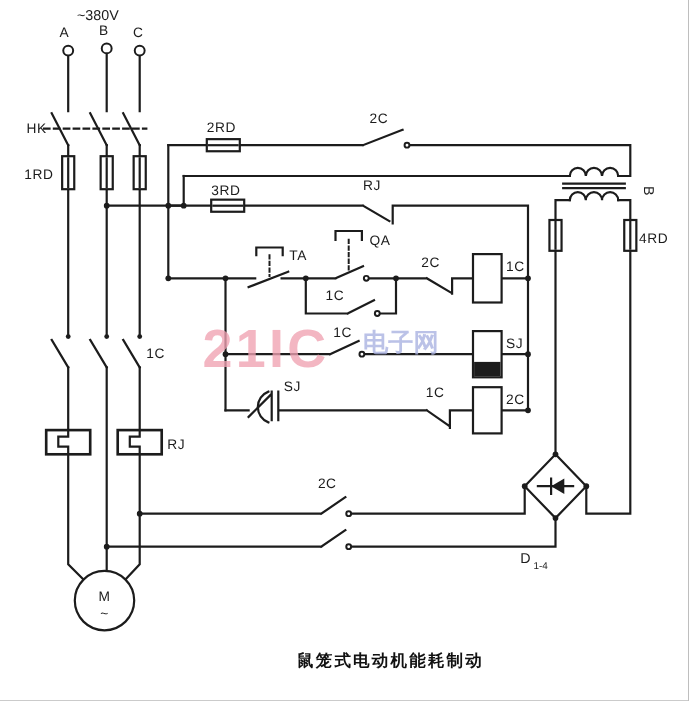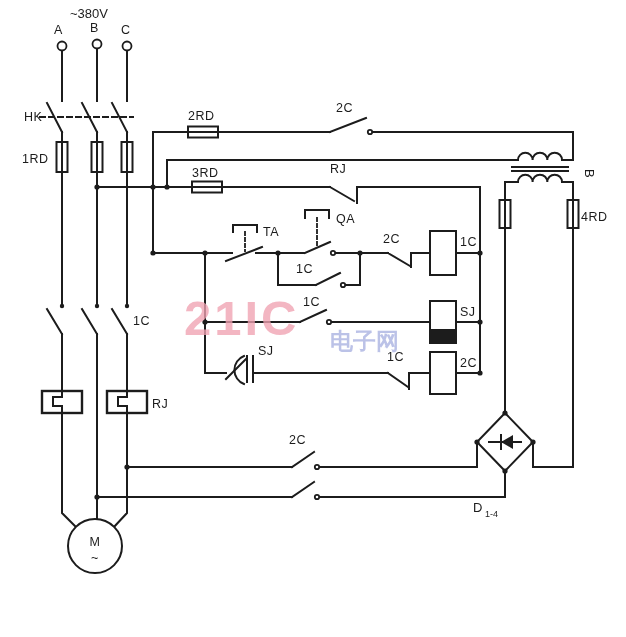--- a/index.html
+++ b/index.html
@@ -17,21 +17,21 @@
   .dot{fill:var(--line);stroke:none;}
   .oc{fill:var(--background);stroke:var(--line);stroke-width:1.8;}
   .box{fill:var(--background);stroke:var(--line);stroke-width:2;}
   .lab{font:12.5px "Liberation Sans",sans-serif;fill:var(--line);letter-spacing:.5px;}
   .lab-s{font:9px "Liberation Sans",sans-serif;fill:var(--line);}
   .lab-b{font:13px "Liberation Sans",sans-serif;fill:var(--line);}
   #watermark{position:absolute;left:0;top:0;width:100%;height:100%;pointer-events:none;opacity:.78;border-radius:28px;}
   #wm-brand{position:absolute;left:184px;top:290px;font-size:49px;font-weight:bold;
             color:var(--watermark-pink);letter-spacing:3px;font-family:"Liberation Sans",sans-serif;}
   #wm-cn{position:absolute;left:330px;top:296px;font-size:23px;font-weight:bold;color:var(--watermark-blue);
-         font-family:"Liberation Sans",sans-serif;margin-top:30px;}
+         font-family:"Liberation Sans",sans-serif;}
   #wm-suffix{position:absolute;left:300px;top:312px;font-size:31px;font-style:italic;font-weight:bold;
          color:var(--watermark-purple);font-family:"Liberation Serif",serif;}
   #caption{position:absolute;left:205px;top:591px;width:300px;text-align:center;
            font-size:15px;font-weight:bold;letter-spacing:2px;color:#111;}
 </style>
 </head>
 <body>
 
 <div id="stage">
 <svg width="626" height="637" viewBox="0 0 626 637">
@@ -201,13 +201,14 @@
     <text class="lab-b" x="473" y="512">D</text>
     <text class="lab-s" x="485" y="517">1-4</text>
   </g>
 </svg>
 
 <div id="watermark">
   <div id="wm-brand">21IC</div>
   <div id="wm-cn">电子网</div>
 </div>
 
+<div id="caption">鼠笼式电动机能耗制动</div>
 </div>
 
 </body></html>

